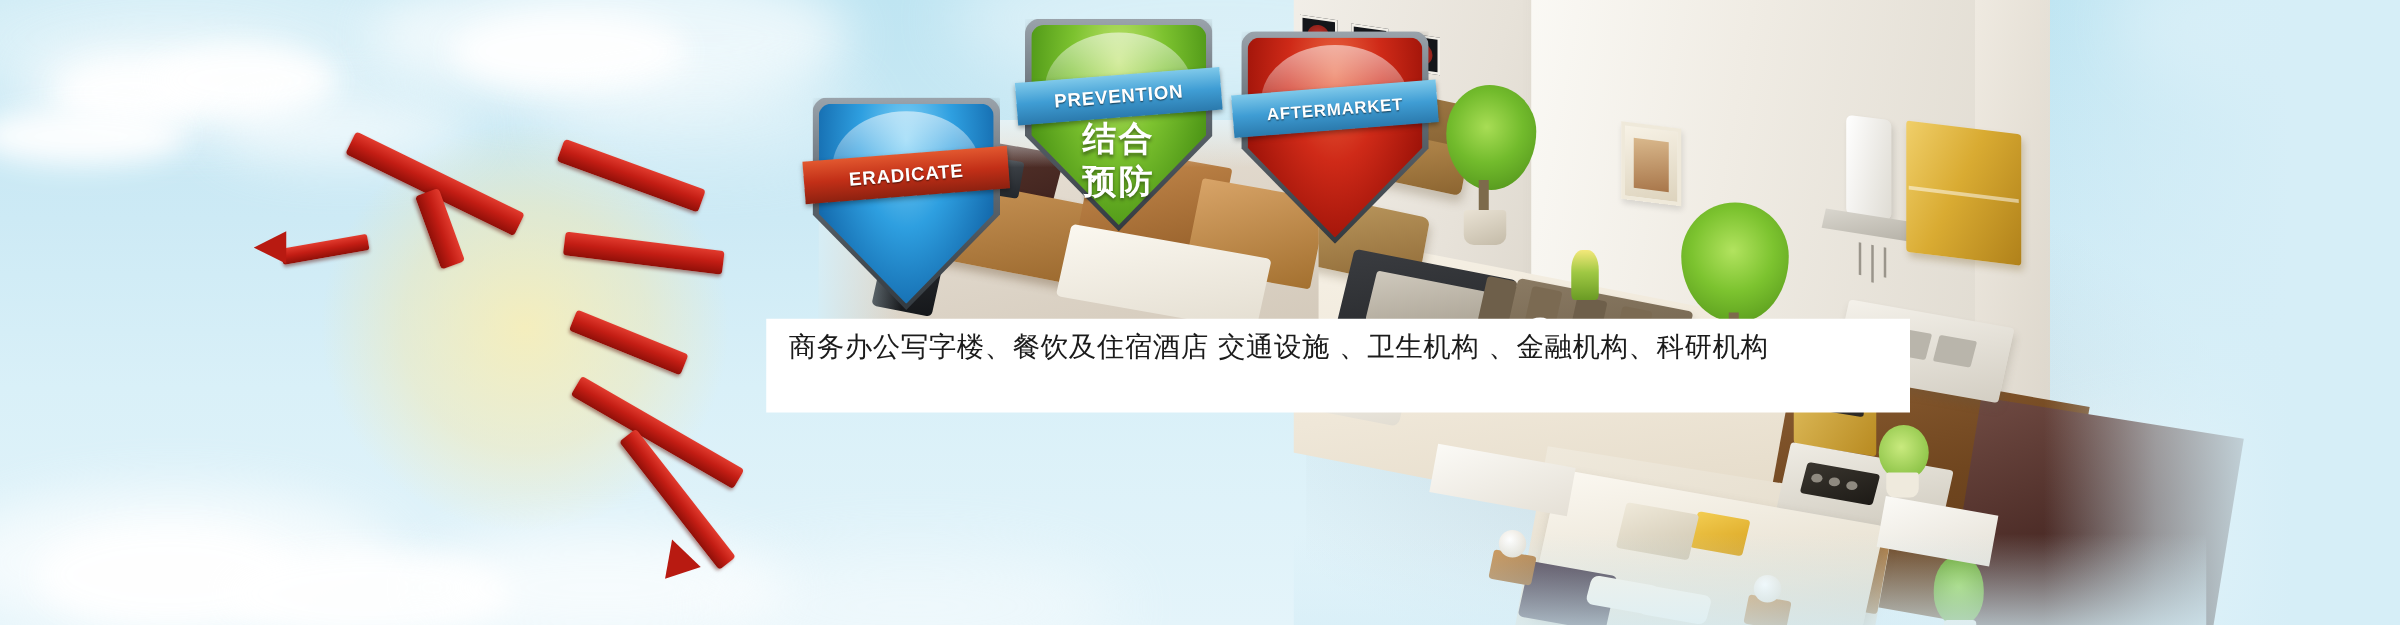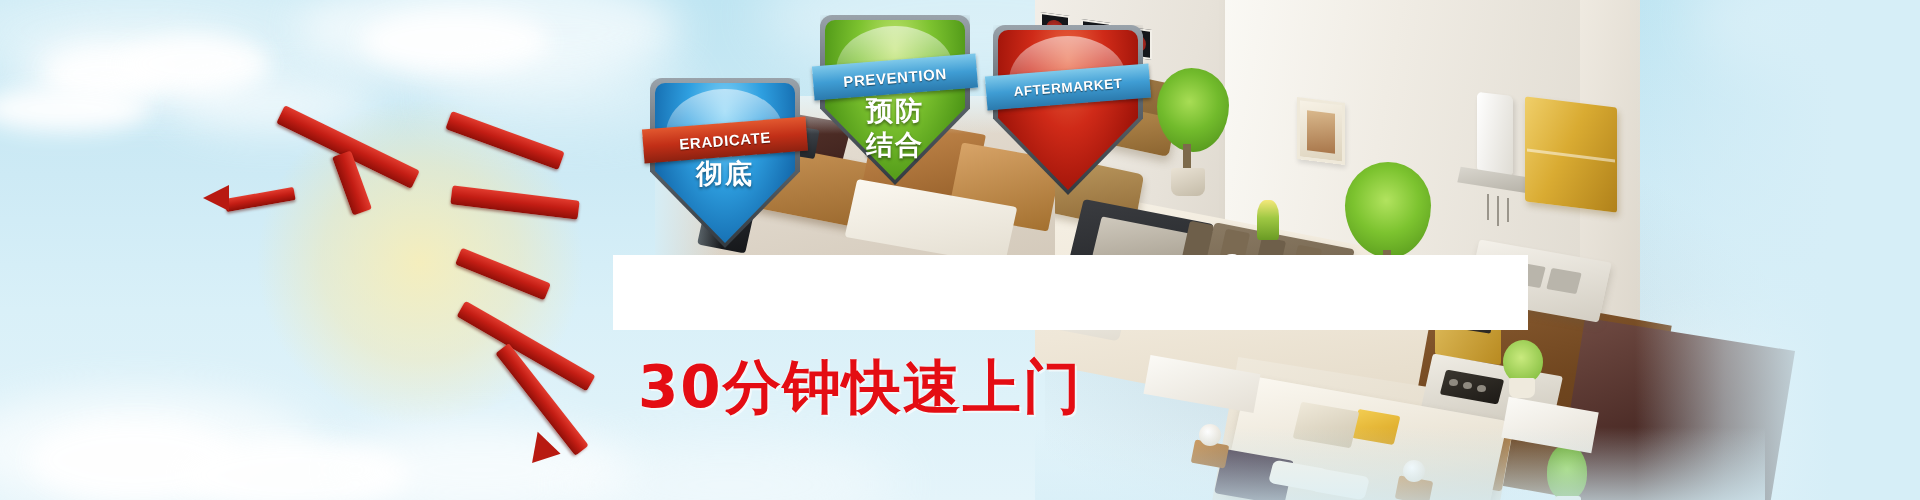--- a/index.html
+++ b/index.html
@@ -424,50 +424,49 @@
 
     <div class="shield blue" style="left:135px; top:75px;">
       <div class="outline"></div>
       <div class="body">
         <div class="gloss"></div>
       </div>
       <div class="band">
         <span>ERADICATE</span>
       </div>
       <div class="cn">
-        <div>彻底</div>
       </div>
     </div>
 
     <div class="shield green" style="left:305px; top:12px;">
       <div class="outline"></div>
       <div class="body">
         <div class="gloss"></div>
       </div>
       <div class="band">
         <span>PREVENTION</span>
       </div>
       <div class="cn">
+        <div>结合</div>
         <div>预防</div>
-        <div>结合</div>
       </div>
     </div>
 
     <div class="shield red" style="left:478px; top:22px;">
       <div class="outline"></div>
       <div class="body">
         <div class="gloss"></div>
       </div>
       <div class="band">
         <span style="font-size:13.5px;">AFTERMARKET</span>
       </div>
       <div class="cn">
       </div>
     </div>
 
   </div>
 
   <div class="scope-panel">
-  </div>
-
-  <div class="headline">30分钟快速上门</div>
+    <div class="scope-line">商务办公写字楼、餐饮及住宿酒店 交通设施 、卫生机构 、金融机构、科研机构</div>
+  </div>
+
 
 </div>
 
 </body></html>

